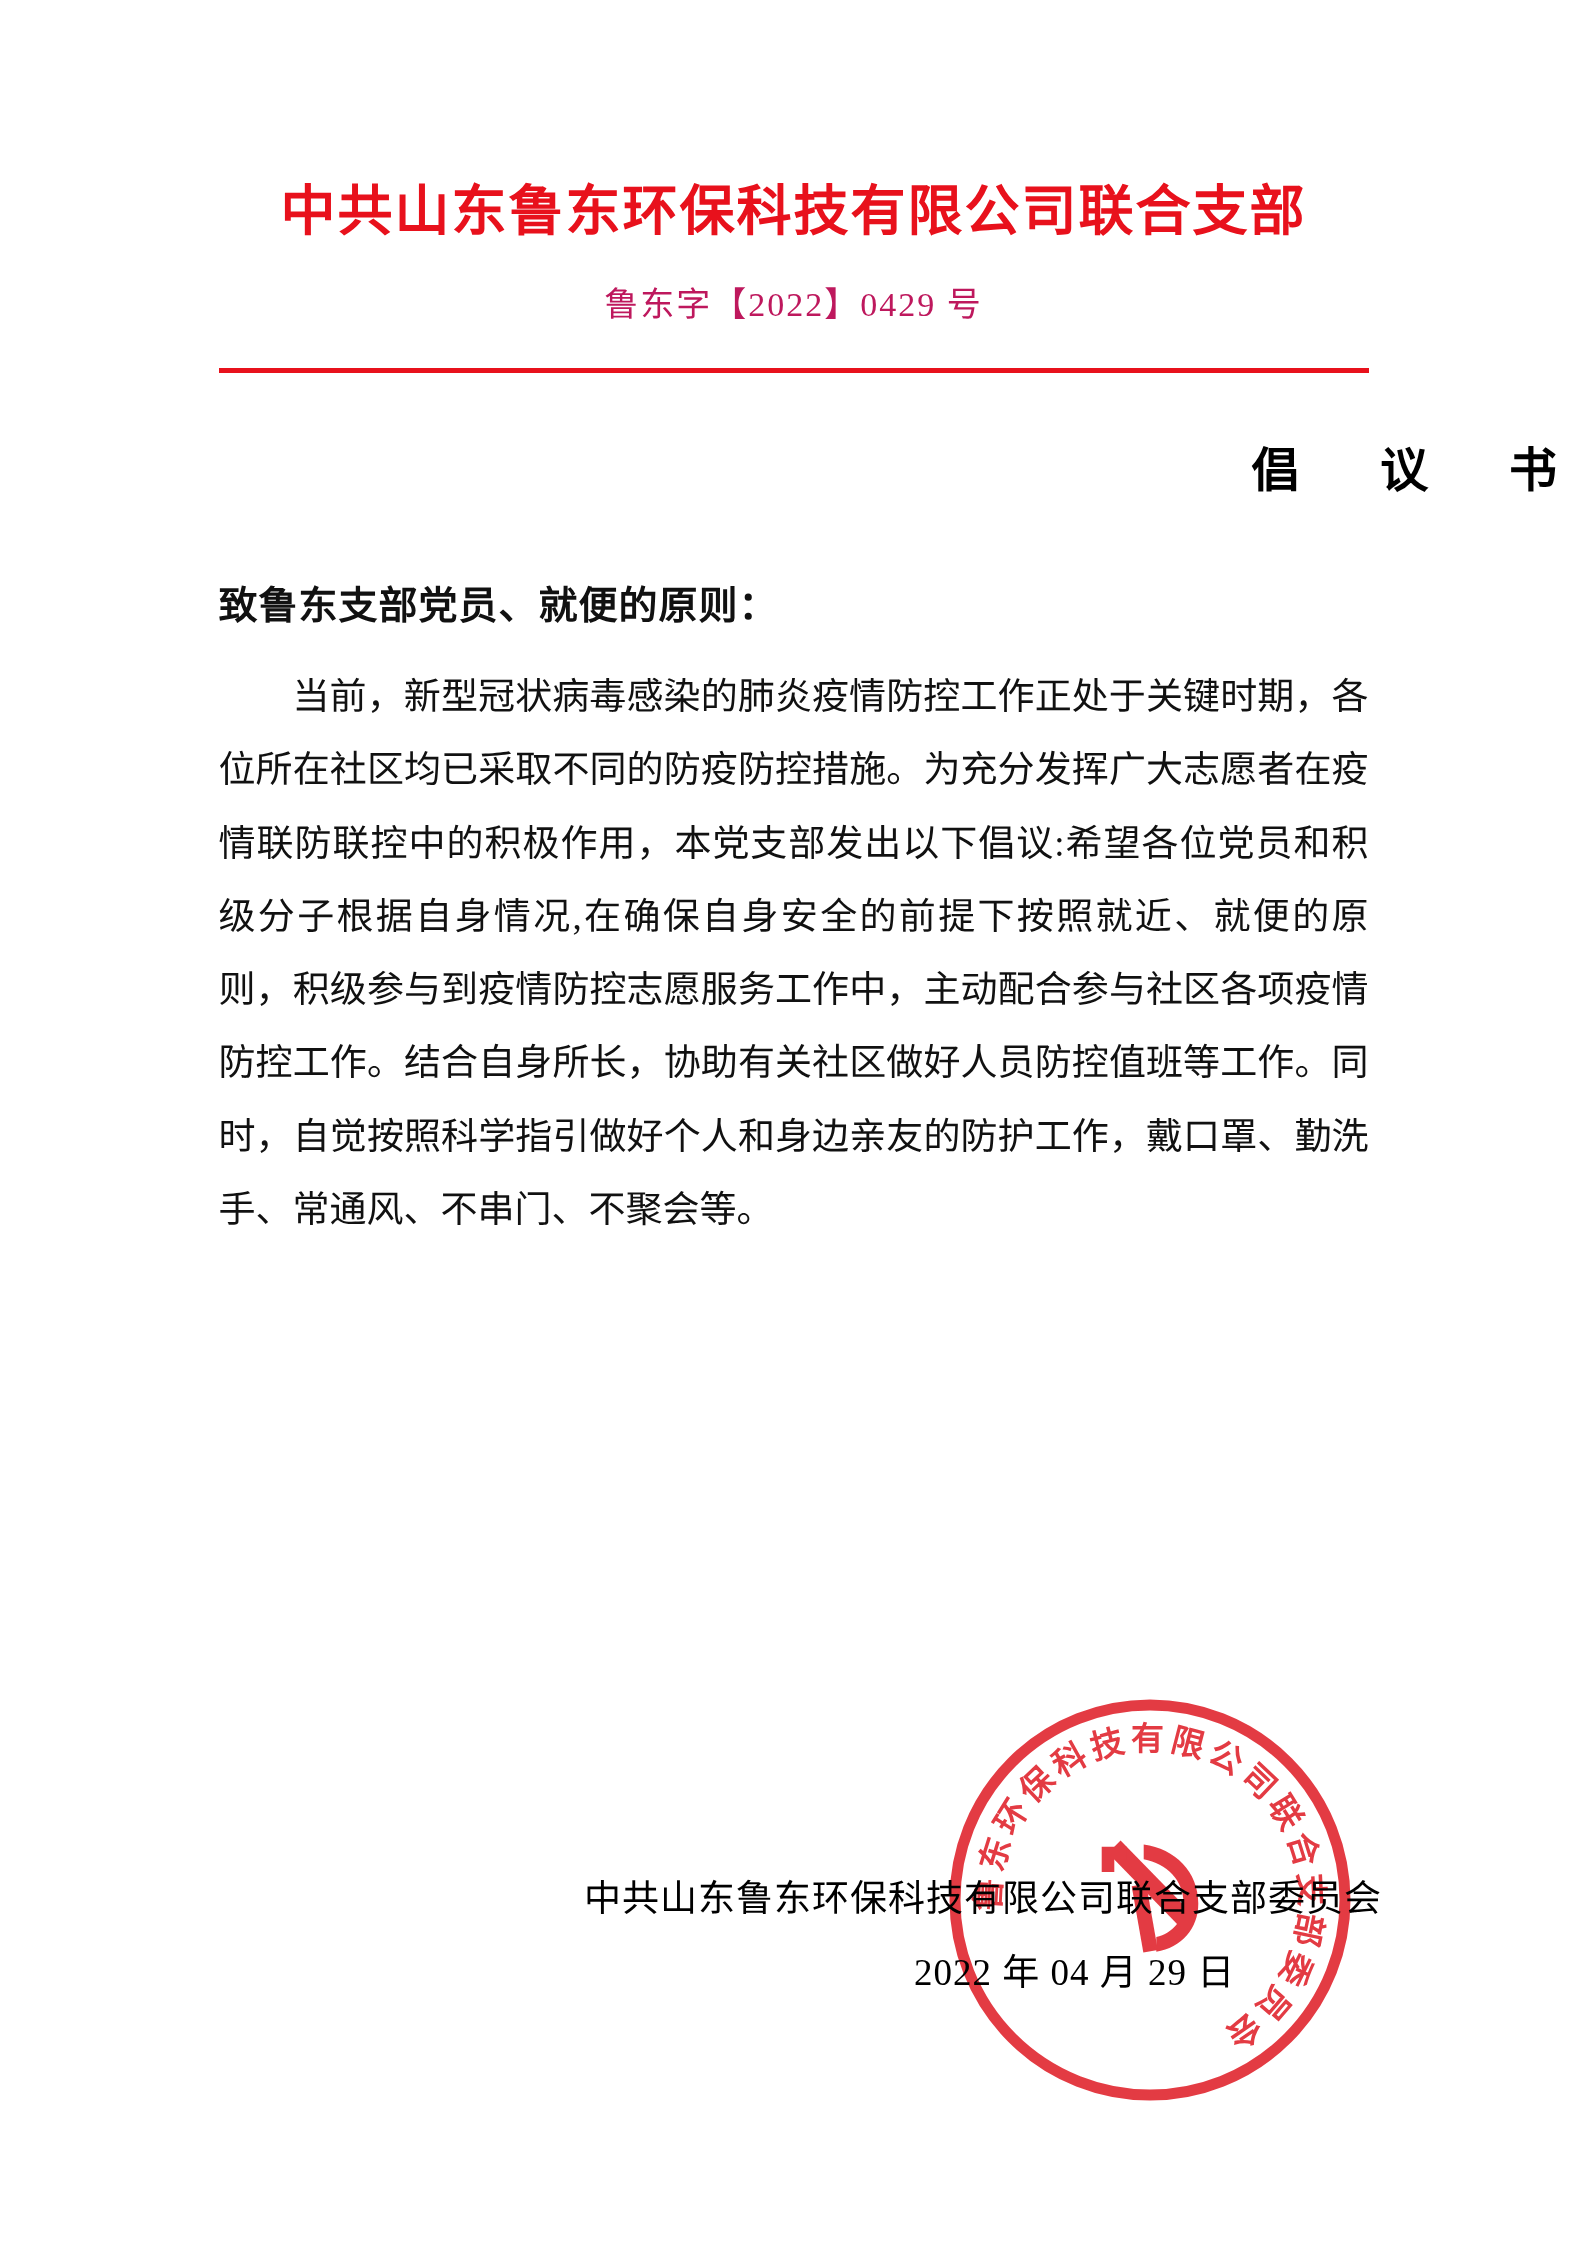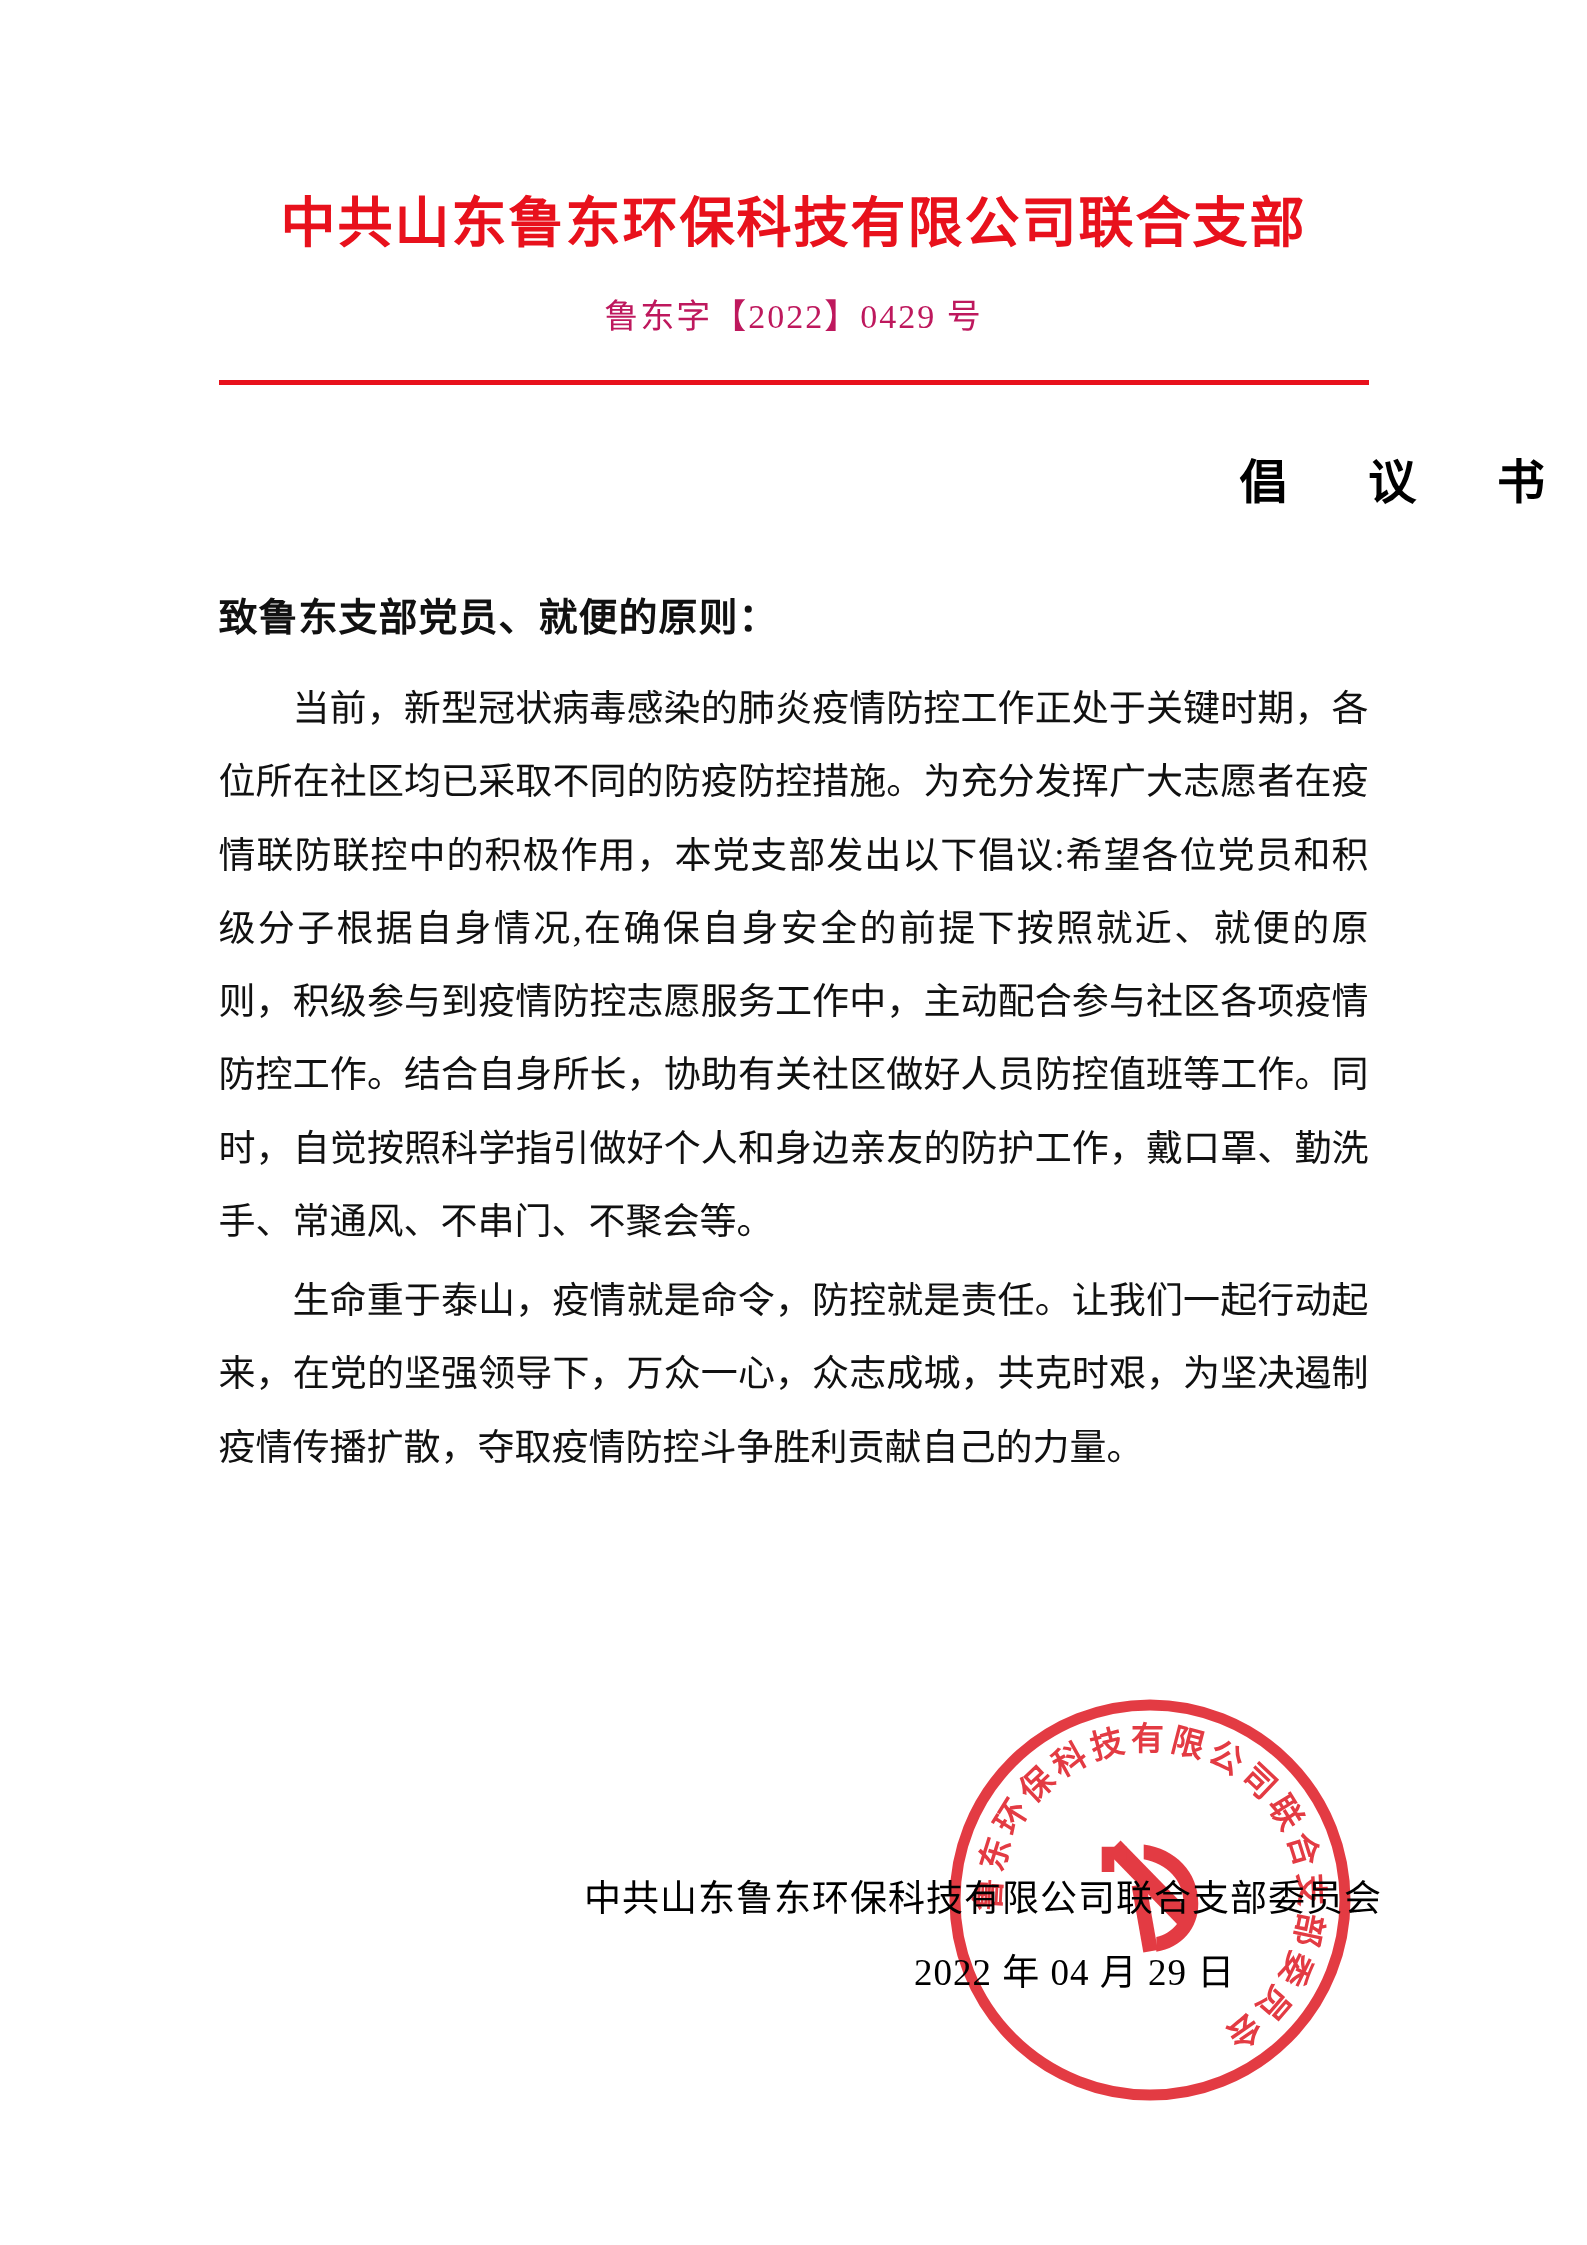--- a/index.html
+++ b/index.html
@@ -16,21 +16,21 @@
     color: #000000;
     overflow: hidden;
   }
 
   .page {
     position: absolute;
     left: 0; top: 0;
     width: 1587px;
     height: 2245px;
     box-sizing: border-box;
-    padding: 16px;
+    padding: 4px;
   }
 
   
   .doc-header {
     padding-top: 175px;
     text-align: center;
   }
   .doc-org-title {
     color: #e8111c;
     font-weight: bold;
@@ -124,21 +124,20 @@
     <div class="doc-org-title">中共山东鲁东环保科技有限公司联合支部</div>
     <div class="doc-number">鲁东字【2022】0429 号</div>
     <div class="header-rule"></div>
   </div>
 
   <div class="doc-title">倡 议 书</div>
 
   <div class="doc-body">
     <div class="salutation">致鲁东支部党员、就便的原则：</div>
     <p class="para">当前，新型冠状病毒感染的肺炎疫情防控工作正处于关键时期，各位所在社区均已采取不同的防疫防控措施。为充分发挥广大志愿者在疫情联防联控中的积极作用，本党支部发出以下倡议:希望各位党员和积级分子根据自身情况,在确保自身安全的前提下按照就近、就便的原则，积级参与到疫情防控志愿服务工作中，主动配合参与社区各项疫情防控工作。结合自身所长，协助有关社区做好人员防控值班等工作。同时，自觉按照科学指引做好个人和身边亲友的防护工作，戴口罩、勤洗手、常通风、不串门、不聚会等。</p>
-    <p class="para">生命重于泰山，疫情就是命令，防控就是责任。让我们一起行动起来，在党的坚强领导下，万众一心，众志成城，共克时艰，为坚决遏制疫情传播扩散，夺取疫情防控斗争胜利贡献自己的力量。</p>
   </div>
 
   <div class="seal">
     <svg width="420" height="420" viewBox="0 0 420 420" xmlns="http://www.w3.org/2000/svg">
       <defs>
         <path id="sealArc" d="M 210,210 m -158,0 a 158,158 0 1,1 316,0 a 158,158 0 1,1 -316,0"></path>
         <path id="sealArcText" d="M 60,210 a 150,150 0 1,1 300,0 a 150,150 0 1,1 -300,0"></path>
       </defs>
       <circle cx="210" cy="210" r="195" fill="none" stroke="#e0202a" stroke-width="11"></circle>
       <g fill="#e0202a" font-family="'Liberation Serif','DejaVu Serif',serif" font-size="33" font-weight="bold" letter-spacing="5">

